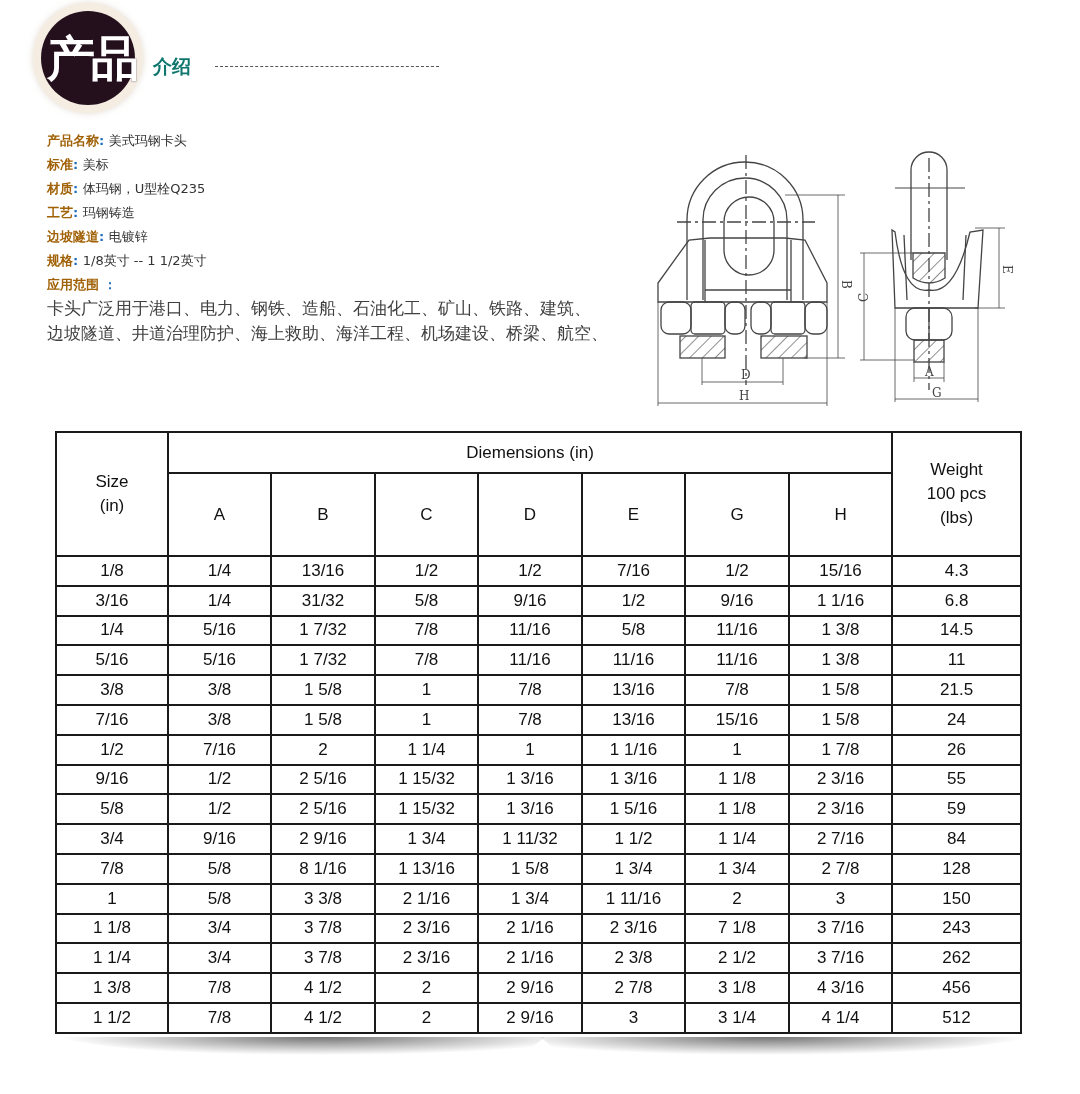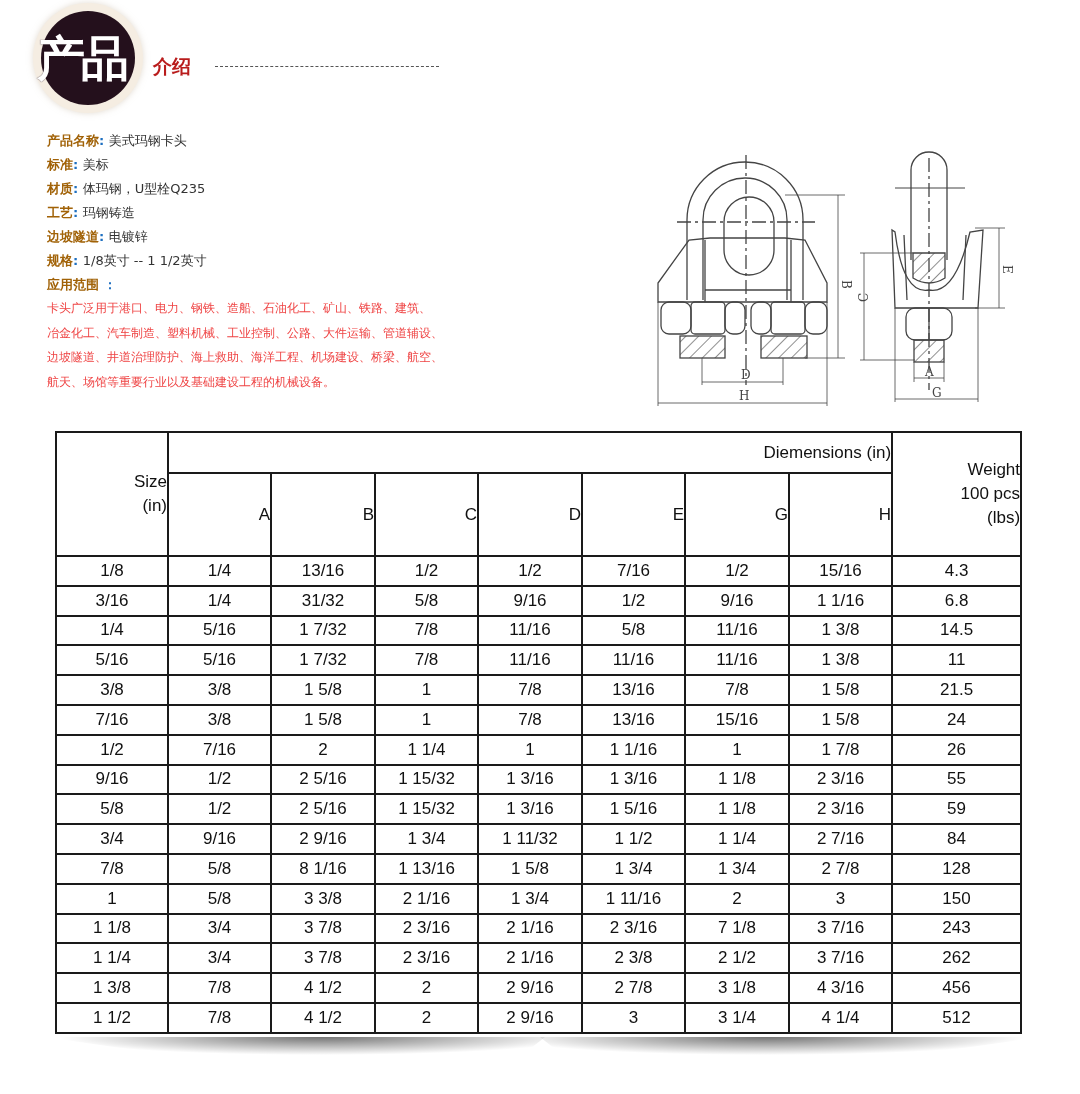--- a/index.html
+++ b/index.html
@@ -8,59 +8,59 @@
 
     
     .badge-outer {
       position: absolute; left: 33px; top: 3px; width: 110px; height: 110px;
       border-radius: 50%; background: #f5ede2;
       box-shadow: 0 0 6px rgba(200,185,165,0.5);
     }
     .badge-inner {
       position: absolute; left: 8px; top: 8px; width: 94px; height: 94px;
       border-radius: 50%; background: #24101c;
-      display: flex; align-items: center; justify-content: center;
+      display: flex; align-items: center; justify-content: flex-end;
       overflow: visible;
     }
     .badge-text {
       font-family: "DejaVu Sans", sans-serif; font-weight: bold;
       font-size: 48px; color: #ffffff; letter-spacing: -4px;
       white-space: nowrap; margin-left: -14px; line-height: 1;
       text-shadow: 0 0 1px #24101c;
     }
     .header-title {
-      position: absolute; left: 153px; top: 54px; font-size: 19px; font-weight: bold; color: #b91c1c;
+      position: absolute; left: 153px; top: 54px; font-size: 19px; font-weight: bold; color: #0f766e;
     }
     .header-dash {
       position: absolute; left: 215px; top: 66px; width: 224px; height: 0;
       border-top: 1px dashed #555;
     }
 
     
     .specs { position: absolute; left: 47px; top: 129px; }
     .spec-line { font-size: 13px; line-height: 24px; height: 24px; white-space: nowrap; color: #333; }
     .spec-key { color: #a16207; font-weight: bold; }
     .spec-sep { color: #1e6fc0; font-weight: bold; }
     .apps { position: absolute; left: 47px; top: 296px; width: 500px; }
-    .apps-line { font-size: 12px; line-height: 24.5px; height: 24.5px; white-space: nowrap; color: #ef4444; }
+    .apps-line { font-size: 17px; line-height: 24.5px; height: 24.5px; white-space: nowrap; color: #404040; }
 
     
     .drawing { position: absolute; left: 655px; top: 150px; width: 370px; height: 260px; }
 
     
     .spec-table {
       position: absolute; left: 55px; top: 431px; width: 965px;
       border-collapse: collapse; table-layout: fixed;
       font-family: "Liberation Sans", sans-serif; color: #111;
     }
     .spec-table td, .spec-table th {
       border: 2px solid #1a1a1a; text-align: center; font-weight: normal;
       font-size: 17px; padding: 0;
     }
-    .spec-table th { font-size: 17px; line-height: 24px; text-align: right; }
+    .spec-table th { font-size: 17px; line-height: 24px; }
     .row-head-top th { height: 41px; }
     .row-head-letters th { height: 83px; }
     .spec-table tbody td { height: 29.8px; line-height: 26px; }
 
     
     .shadow-left {
       position: absolute; left: 45px; top: 1037px; width: 500px; height: 40px;
       background: radial-gradient(ellipse 260px 18px at 55% 0%, rgba(0,0,0,0.55), rgba(0,0,0,0) 100%);
       clip-path: polygon(0 0, 100% 0, 90% 100%, 55% 100%);
     }
@@ -99,23 +99,21 @@
   </div>
   <div class="spec-line">
     <span class="spec-key">规格</span><span class="spec-sep">: </span><span>1/8英寸 -- 1 1/2英寸</span>
   </div>
   <div class="spec-line">
     <span class="spec-key">应用范围</span><span class="spec-sep"> ：</span>
   </div>
 </div>
 <div class="apps">
   <div class="apps-line">卡头广泛用于港口、电力、钢铁、造船、石油化工、矿山、铁路、建筑、</div>
-  <div class="apps-line">冶金化工、汽车制造、塑料机械、工业控制、公路、大件运输、管道辅设、</div>
   <div class="apps-line">边坡隧道、井道治理防护、海上救助、海洋工程、机场建设、桥梁、航空、</div>
-  <div class="apps-line">航天、场馆等重要行业以及基础建设工程的机械设备。</div>
 </div>
 
 <svg class="drawing" viewBox="0 0 370 260" xmlns="http://www.w3.org/2000/svg">
   <defs>
     <pattern id="hatch" width="9" height="9" patternUnits="userSpaceOnUse" patternTransform="rotate(45)">
       <line x1="0" y1="0" x2="0" y2="9" stroke="#444" stroke-width="1.2"></line>
     </pattern>
   </defs>
   <g fill="none" stroke="#444" stroke-width="1.3">
 

